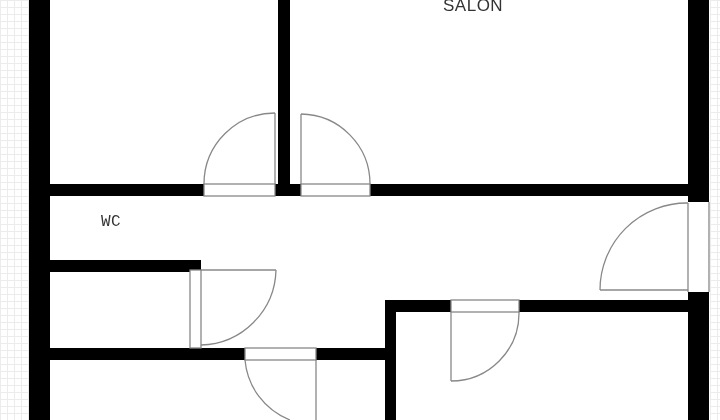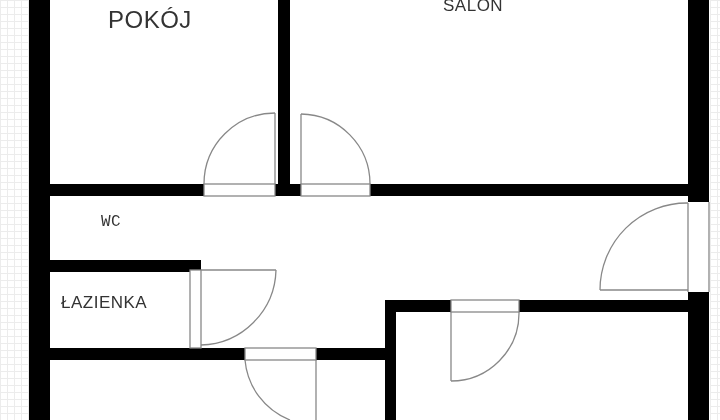--- a/index.html
+++ b/index.html
@@ -104,17 +104,15 @@
       </g>
 
       <g>
         <rect x="451" y="300" width="68" height="12" fill="#ffffff"></rect>
         <line x1="451" y1="312" x2="451" y2="381"></line>
         <path d="M519,312 A68,68 0 0 1 451,381"></path>
       </g>
     </g>
   </svg>
 
-  <div class="label lbl-pokoj">POKÓJ</div>
   <div class="label lbl-salon">SALON</div>
   <div class="label lbl-wc">WC</div>
-  <div class="label lbl-lazienka">ŁAZIENKA</div>
 </div>
 
 </body></html>

